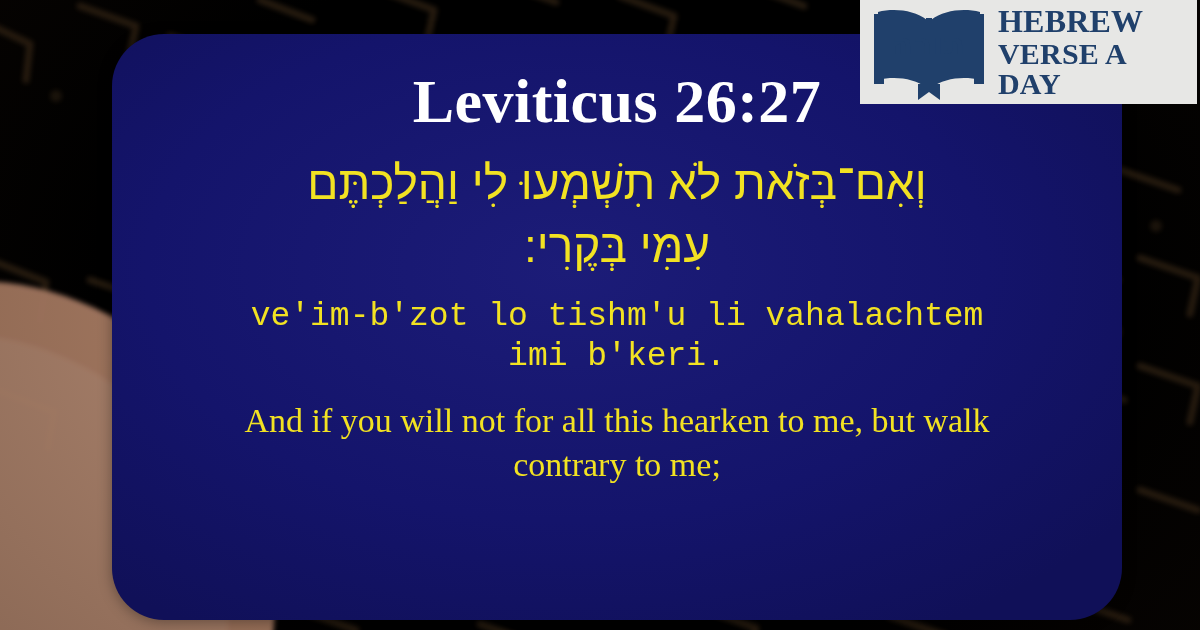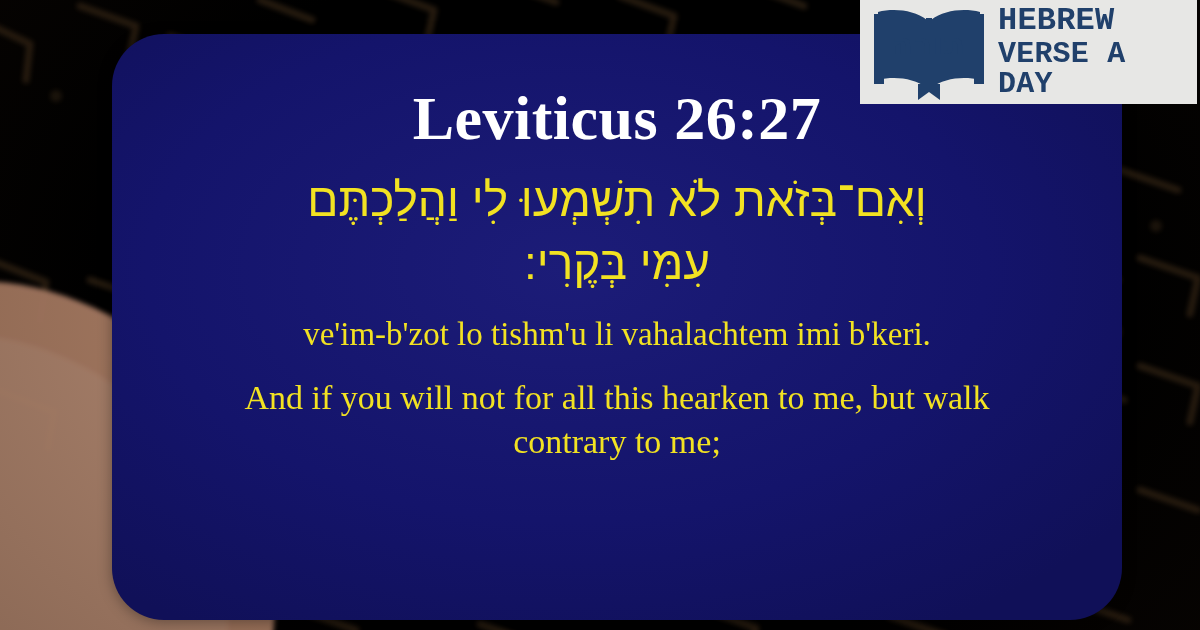--- a/index.html
+++ b/index.html
@@ -71,21 +71,21 @@
     align-items: center;
     padding: 0;
   }
 
   .verse-title {
     color: #ffffff;
     font-size: 62px;
     font-weight: 700;
     letter-spacing: 0.5px;
     line-height: 1;
-    margin-top: 53px;
+    margin-top: 36px;
     text-align: center;
     font-family: "Liberation Serif", "DejaVu Serif", serif;
   }
 
   .hebrew-block {
     margin-top: 20px;
     width: 880px;
     text-align: center;
     color: #f2e222;
     direction: rtl;
@@ -97,21 +97,21 @@
   }
 
   .translit-block {
     margin-top: 18px;
     width: 790px;
     text-align: center;
     color: #f2e222;
     font-size: 33px;
     line-height: 1.22;
     font-weight: 400;
-    font-family: Liberation Serif, serif;
+    font-family: Liberation Mono, monospace;
   }
 
   .english-block {
     margin-top: 22px;
     width: 790px;
     text-align: center;
     color: #f2e222;
     font-size: 34px;
     line-height: 1.28;
     font-weight: 400;
@@ -168,21 +168,21 @@
     letter-spacing: 1px;
     font-family: "DejaVu Sans", "Liberation Sans", sans-serif;
   }
 
   .logo-words {
     flex: 1 1 auto;
     display: flex;
     flex-direction: column;
     justify-content: center;
     color: #20406b;
-    font-family: Liberation Mono, monospace;
+    font-family: Liberation Serif, serif;
     font-weight: 700;
     line-height: 1.0;
   }
 
   .logo-line-1, .logo-line-2 { font-size: 32px; letter-spacing: 0.2px; }
   .logo-line-2 { margin-top: 2px; }
   .logo-line-3 { font-size: 30px; margin-top: 2px; letter-spacing: 0.2px; }
 </style>
 </head>
 <body>

